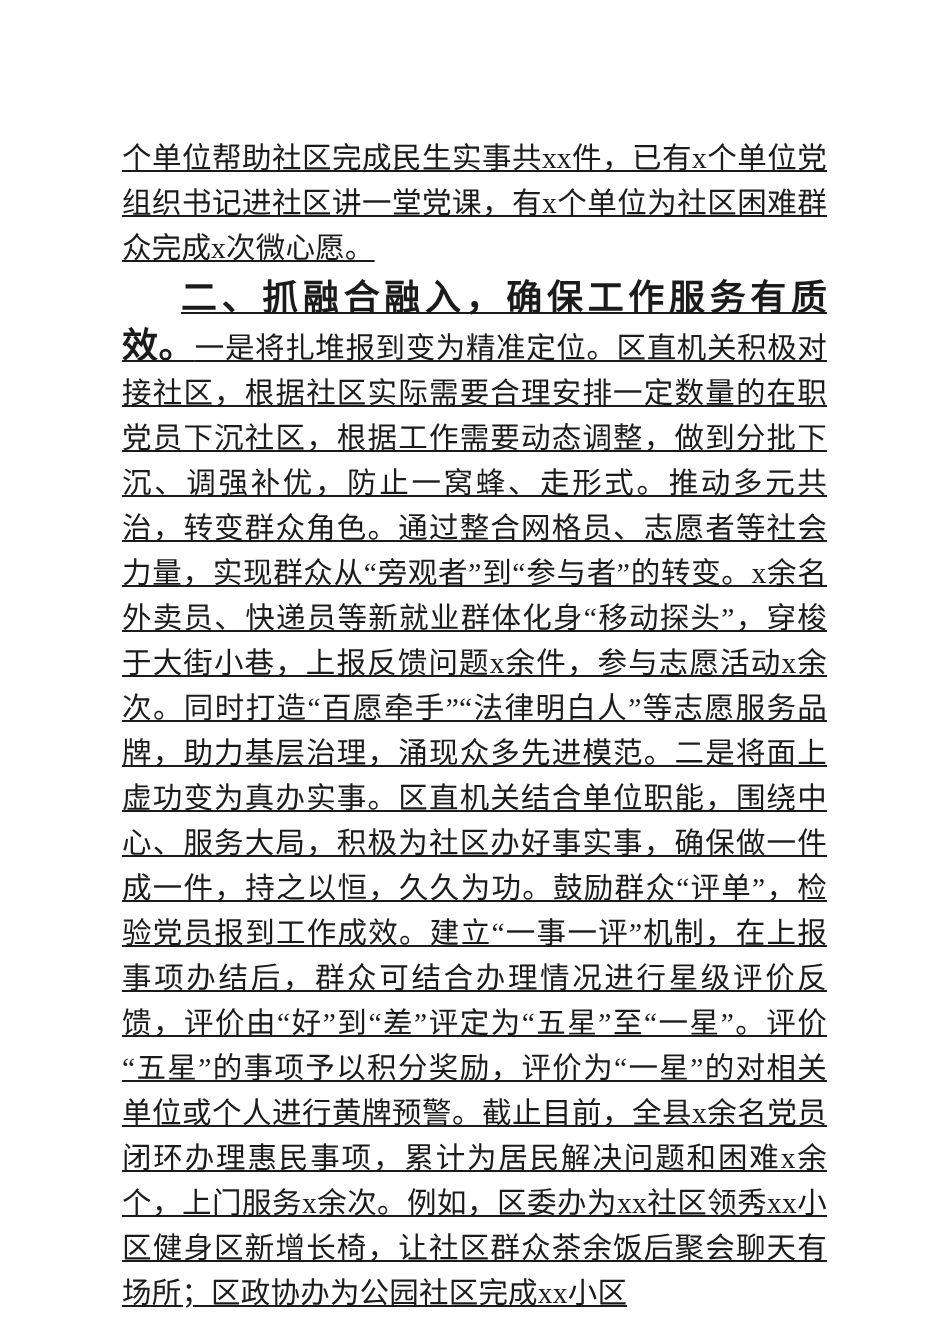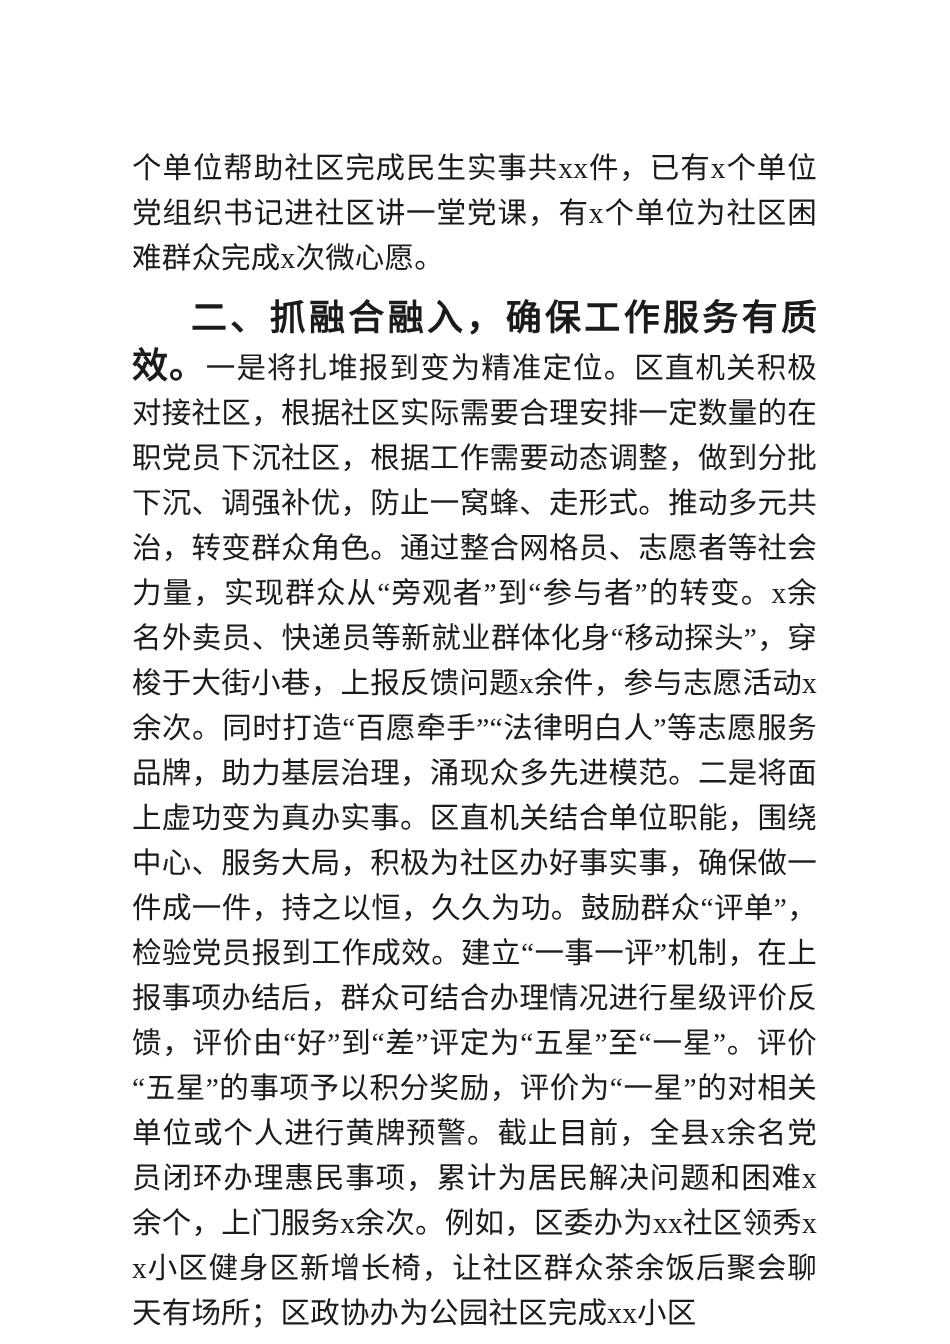--- a/index.html
+++ b/index.html
@@ -21,30 +21,31 @@
     overflow: hidden;
     box-sizing: border-box;
   }
   .text-column {
     position: absolute;
     left: 118px;
     top: 132px;
     width: 713px;
   }
   .para {
-    margin: 14px;
+    margin: 4px;
     padding: 0;
     font-size: 29.5px;
     line-height: 45px;
     text-align: justify;
     text-justify: inter-ideograph;
     text-align-last: left;
     letter-spacing: 0.2px;
     word-break: break-all;
     color: #1b1b1b;
+    text-decoration: underline;
   }
   .para + .para {
     margin-top: 0;
   }
   .indent-2 {
     text-indent: 2em;
   }
   .run-bold {
     font-family: "DejaVu Sans", "Liberation Sans", sans-serif;
     font-weight: 700;

